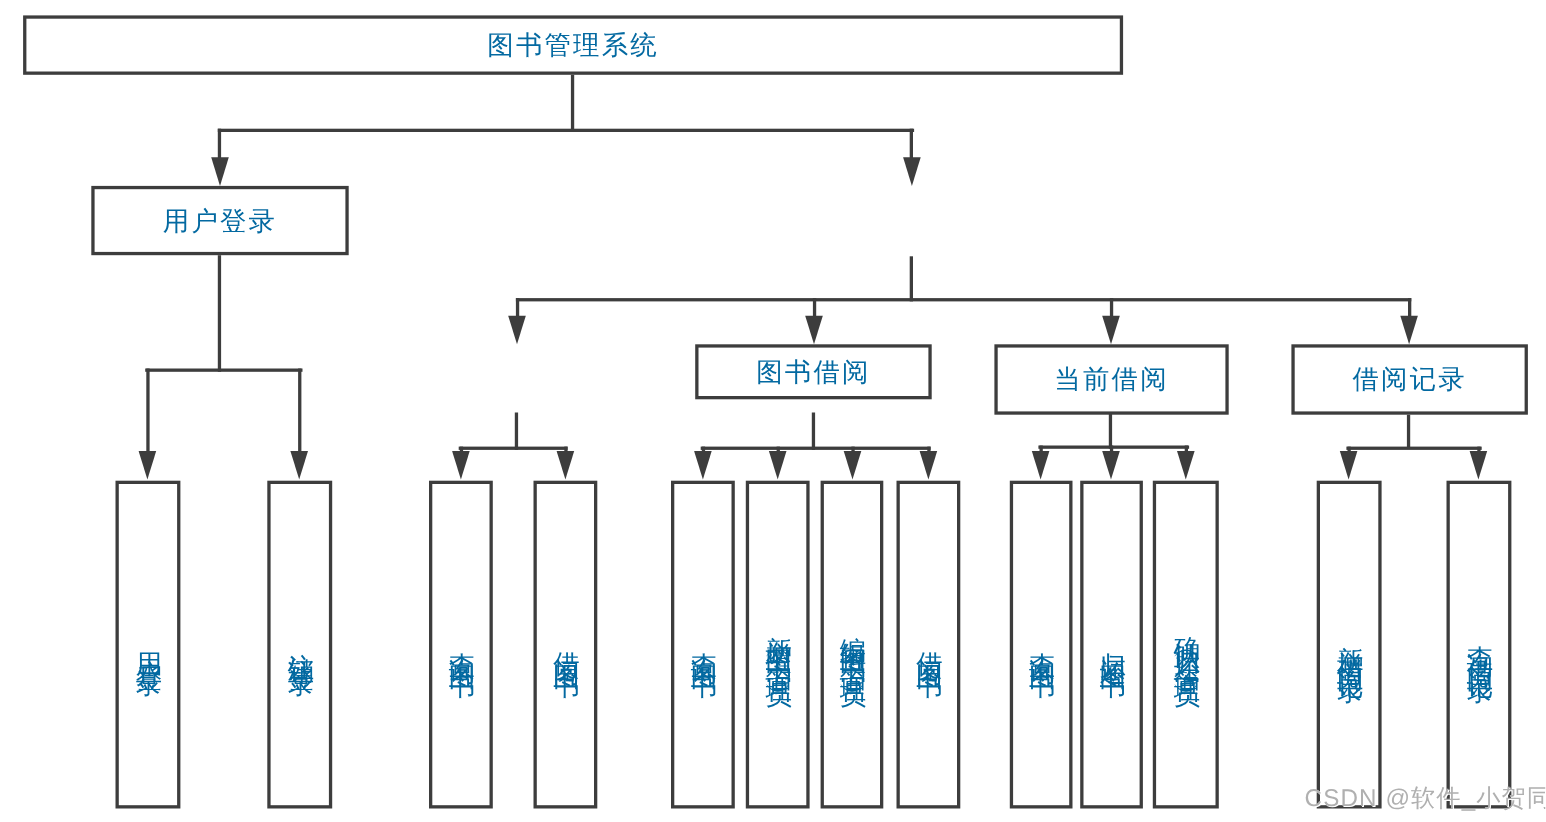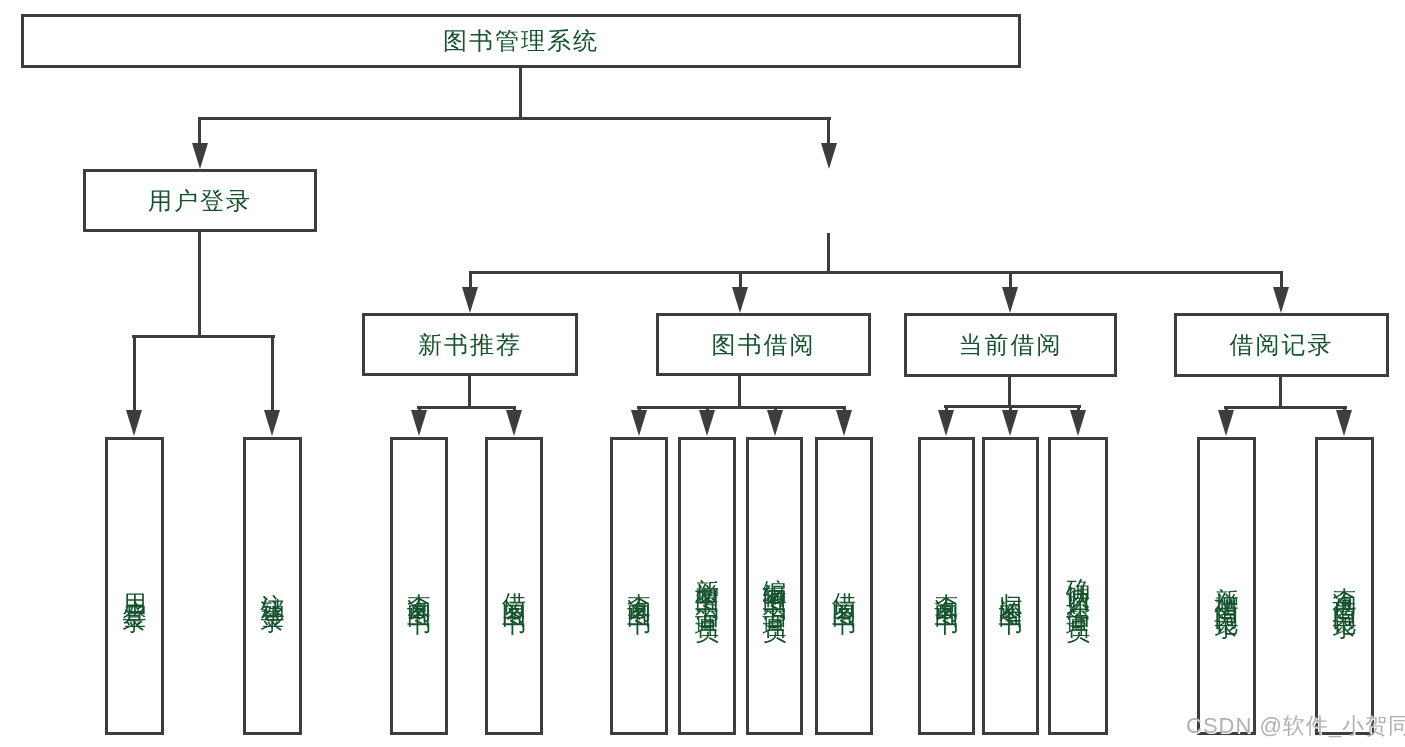--- a/index.html
+++ b/index.html
@@ -12,21 +12,21 @@
     overflow: hidden;
   }
   .node {
     position: absolute;
     box-sizing: border-box;
     border: 3px solid #3d3d3d;
     background: #ffffff;
     display: flex;
     align-items: center;
     justify-content: center;
-    color: #14532d;
+    color: #0369a1;
     font-size: 24px;
     letter-spacing: 2px;
     text-align: left;
   }
   .vbox {
     writing-mode: vertical-rl;
     text-orientation: mixed;
     letter-spacing: 6px;
     line-height: 1;
     font-size: 24px;
@@ -56,22 +56,21 @@
 </style>
 </head>
 <body>
 
 <div class="canvas">
 
   <div class="node" style="left:21px;top:14px;width:1000px;height:54px">图书管理系统</div>
 
   <div class="node" style="left:83px;top:169px;width:234px;height:63px">用户登录</div>
 
-  <div class="node" style="left:362px;top:313px;width:216px;height:63px">新书推荐</div>
-  <div class="node" style="left:656px;top:313px;width:215px;height:63px">图书借阅</div>
+  <div class="node" style="left:632px;top:313px;width:215px;height:50px">图书借阅</div>
   <div class="node" style="left:1174px;top:313px;width:215px;height:64px">借阅记录</div>
   <div class="node" style="left:904px;top:313px;width:213px;height:64px">当前借阅</div>
 
   <div class="node vbox" style="left:105px;top:437px;width:59px;height:298px">用户登录</div>
   <div class="node vbox" style="left:243px;top:437px;width:59px;height:298px">注销登录</div>
 
   <div class="node vbox" style="left:390px;top:437px;width:58px;height:298px">查询图书</div>
   <div class="node vbox" style="left:485px;top:437px;width:58px;height:298px">借阅图书</div>
 
   <div class="node vbox" style="left:610px;top:437px;width:58px;height:298px">查询图书</div>

